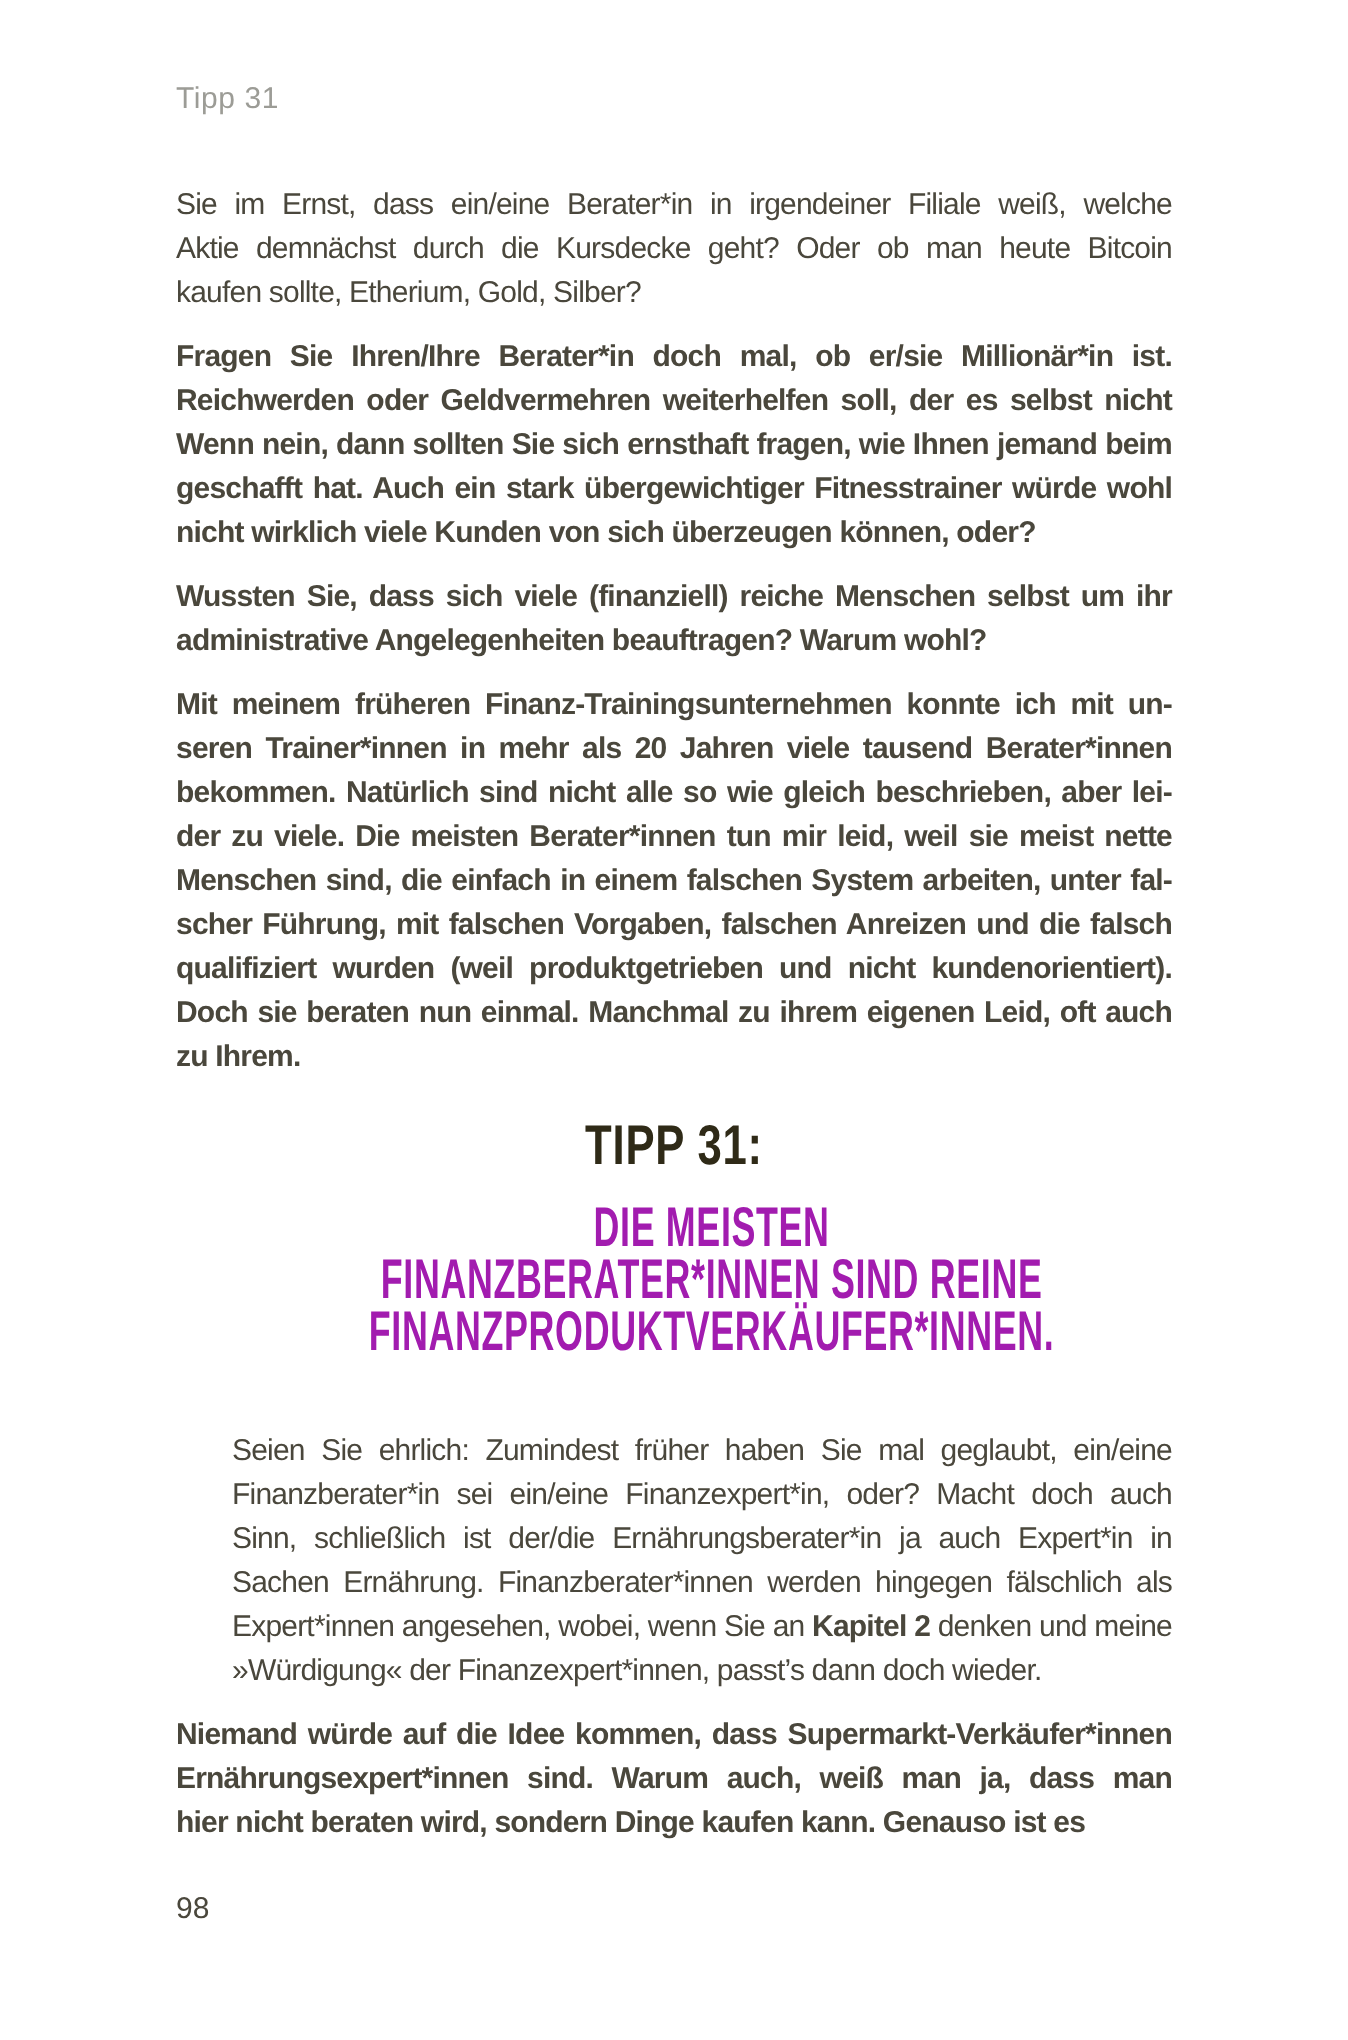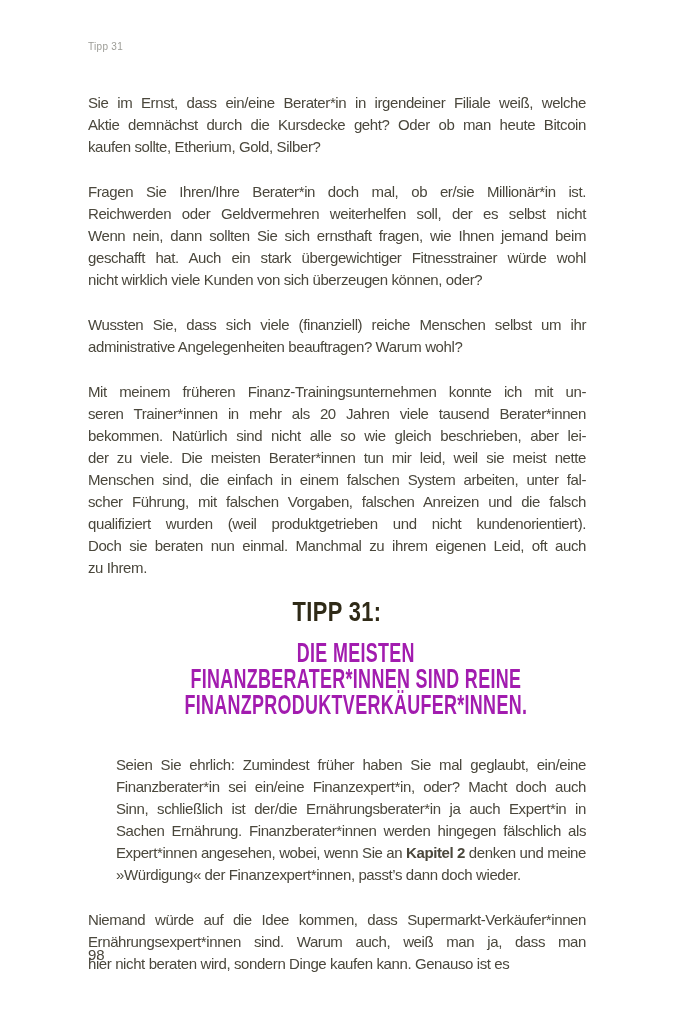--- a/index.html
+++ b/index.html
@@ -17,38 +17,39 @@
   .page {
     position: absolute;
     inset: 0;
     background: #ffffff;
     color: #4a473c;
   }
   .running-head {
     position: absolute;
     left: 88px;
     top: 41px;
-    font-size: 10px;
+    font-size: 15px;
     letter-spacing: 0.3px;
     color: #9c9c96;
   }
   .text-col {
     position: absolute;
     left: 88px;
     top: 92px;
     width: 498px;
   }
   .para {
     font-size: 15px;
     line-height: 22px;
     letter-spacing: -0.4px;
     color: #4a473c;
   }
   .para.gap {
-    margin-top: 23px;
+    margin-top: 10px;
+    font-weight: bold;
   }
   .tline {
     text-align: justify;
     text-align-last: justify;
   }
   .tline-last {
     text-align-last: left;
   }
   .tip-title {
     margin: 13px 0 0 0;

